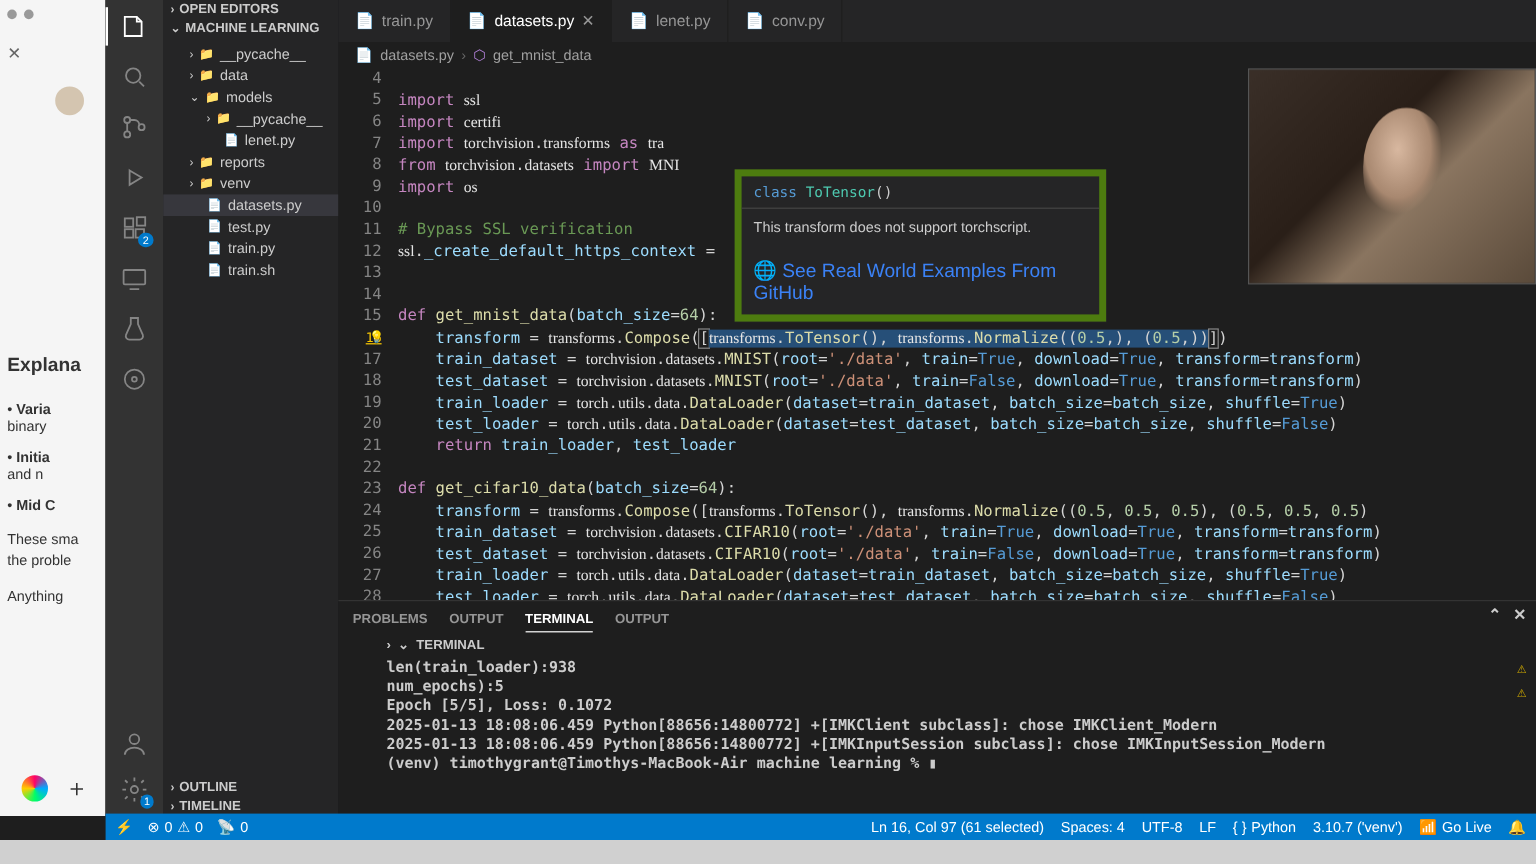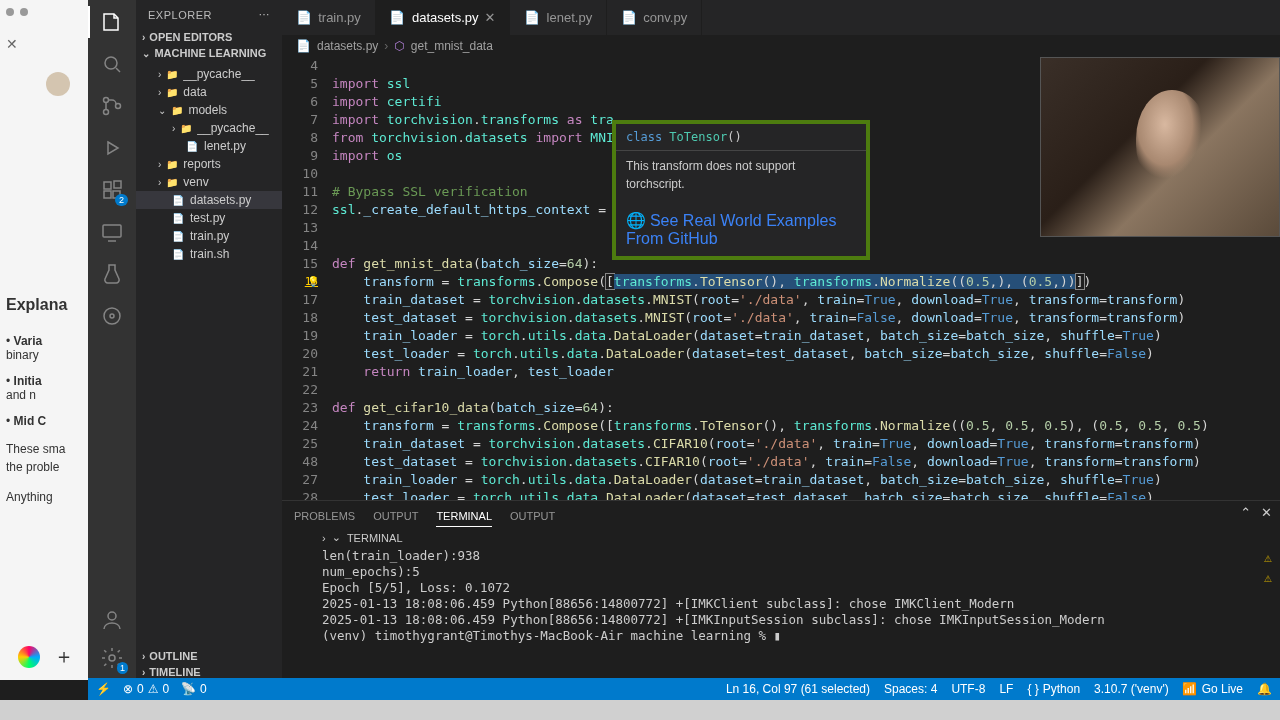--- a/index.html
+++ b/index.html
@@ -46,44 +46,44 @@
 .editor-wrap { flex: 1; position: relative; overflow: hidden; }
 .editor { display: flex; font-family: "Menlo", "Consolas", monospace; font-size: 13px; line-height: 18px; }
 .gutter { width: 50px; text-align: right; color: #858585; padding-right: 14px; user-select: none; }
 .gutter div { height: 18px; }
 .gutter .lightbulb { color: #ffcc00; font-size: 11px; position: relative; text-decoration: underline; }
 .gutter .lightbulb::after { content: "💡"; position: absolute; right: -2px; font-size: 10px; }
 .code { flex: 1; white-space: pre; color: #d4d4d4; overflow-x: hidden; }
 .code div { height: 18px; }
 .kw { color: #c586c0; }
 .fn { color: #dcdcaa; }
-.cls { color: #5eead4; }
+.cls { color: #e5e5e5; font-family: Liberation Serif, serif; }
 .str { color: #ce9178; }
 .num { color: #b5cea8; }
 .const { color: #569cd6; }
 .cmt { color: #6a9955; }
 .var { color: #9cdcfe; }
 .op { color: #d4d4d4; }
 .sel { background: #264f78; }
 .paren-hl { border: 1px solid #888; margin: -1px; }
 
-.hover-popup { position: absolute; left: 330px; top: 63px; width: 258px; background: #252526; border: 4px solid #4d7c0f; font-size: 12px; color: #ccc; z-index: 10; }
+.hover-popup { position: absolute; left: 330px; top: 84px; width: 310px; background: #252526; border: 6px solid #4d7c0f; font-size: 12px; color: #ccc; z-index: 10; }
 .hover-popup .sig { padding: 6px 10px; font-family: "Menlo", monospace; border-bottom: 1px solid #454545; }
 .hover-popup .sig .kw2 { color: #569cd6; }
 .hover-popup .sig .cls2 { color: #4ec9b0; }
 .hover-popup .desc { padding: 6px 10px; line-height: 1.5; }
 .hover-popup .desc p { margin-bottom: 8px; }
 .hover-popup .link { padding: 4px 10px 8px; }
 .hover-popup .link a { color: #3b82f6; text-decoration: none; font-size: 16px; margin-top: 40px; }
 .hover-popup .link .globe { margin-right: 4px; }
 
 .webcam { position: absolute; right: 0; top: 0; width: 240px; height: 180px; background: linear-gradient(135deg, #3a2f28 0%, #2a1f18 40%, #8a7560 60%, #5a4a3a 100%); border: 1px solid #555; z-index: 20; }
 .webcam::after { content: ""; position: absolute; left: 40%; top: 18%; width: 30%; height: 55%; background: radial-gradient(ellipse at 40% 35%, #d8b8a0 0%, #a88870 45%, transparent 60%); border-radius: 50% 50% 45% 45%; }
 
-.panel { height: 180px; background: #1e1e1e; border-top: 1px solid #333; display: flex; flex-direction: column; position: relative; }
+.panel { height: 180px; background: #1e1e1e; border-top: 1px solid #333; display: flex; flex-direction: column; position: relative; font-weight: bold; }
 .panel-tabs { height: 30px; display: flex; align-items: center; padding: 0 12px; gap: 18px; font-size: 11px; }
 .panel-tab { color: #969696; cursor: pointer; padding: 4px 0; }
 .panel-tab.active { color: #fff; border-bottom: 1px solid #fff; }
 .panel-actions { position: absolute; right: 8px; top: 4px; display: flex; gap: 10px; color: #ccc; font-size: 13px; }
 .terminal-header { padding: 0 12px 2px 40px; font-size: 11px; color: #ccc; display: flex; align-items: center; gap: 6px; }
 .terminal-body { flex: 1; padding: 2px 12px 2px 40px; font-family: "Menlo", monospace; font-size: 12.5px; line-height: 16px; color: #ccc; white-space: pre; overflow: hidden; position: relative; }
 .terminal-warn { position: absolute; right: 8px; color: #cca700; font-size: 13px; }
 
 .statusbar { position: absolute; left: 88px; right: 0; bottom: 20px; height: 22px; background: #007acc; color: #fff; display: flex; align-items: center; font-size: 12px; padding: 0 8px; gap: 14px; }
 .statusbar .left { display: flex; gap: 12px; align-items: center; }
@@ -184,24 +184,20 @@
           <svg viewBox="0 0 24 24" fill="none" stroke="currentColor" stroke-width="1.5">
             <circle cx="12" cy="12" r="3"></circle>
             <path d="M12 2v3M12 19v3M4.2 4.2l2.1 2.1M17.7 17.7l2.1 2.1M2 12h3M19 12h3M4.2 19.8l2.1-2.1M17.7 6.3l2.1-2.1"></path>
           </svg>
           <span class="badge" style="padding:1px 3px">1</span>
         </div>
     </div>
   </div>
 
   <div class="sidebar">
-    <div class="sidebar-header">
-      <span>EXPLORER</span>
-      <span>⋯</span>
-    </div>
     <div class="sidebar-section-header">
       <span class="chevron">›</span>
       <span>OPEN EDITORS</span>
     </div>
     <div class="sidebar-section-header">
       <span class="chevron">⌄</span>
       <span>MACHINE LEARNING</span>
     </div>
     <div class="sidebar-section" id="file-tree">
         <div class="tree-item">
@@ -317,21 +313,21 @@
             <div class="lightbulb">16</div>
             <div>17</div>
             <div>18</div>
             <div>19</div>
             <div>20</div>
             <div>21</div>
             <div>22</div>
             <div>23</div>
             <div>24</div>
             <div>25</div>
-            <div>48</div>
+            <div>26</div>
             <div>27</div>
             <div>28</div>
           </div>
         <div class="code" id="code"><div>&nbsp;</div><div><span class="kw">import</span> <span class="cls">ssl</span></div><div><span class="kw">import</span> <span class="cls">certifi</span></div><div><span class="kw">import</span> <span class="cls">torchvision</span>.<span class="cls">transforms</span> <span class="kw">as</span> <span class="cls">tra</span></div><div><span class="kw">from</span> <span class="cls">torchvision</span>.<span class="cls">datasets</span> <span class="kw">import</span> <span class="cls">MNI</span></div><div><span class="kw">import</span> <span class="cls">os</span></div><div>&nbsp;</div><div><span class="cmt"># Bypass SSL verification</span></div><div><span class="cls">ssl</span>.<span class="var">_create_default_https_context</span> <span class="op">=</span> </div><div>&nbsp;</div><div>&nbsp;</div><div><span class="kw">def</span> <span class="fn">get_mnist_data</span>(<span class="var">batch_size</span><span class="op">=</span><span class="num">64</span>):</div><div>    <span class="var">transform</span> <span class="op">=</span> <span class="cls">transforms</span>.<span class="fn">Compose</span>(<span class="paren-hl">[</span><span class="sel"><span class="cls">transforms</span>.<span class="fn">ToTensor</span>(), <span class="cls">transforms</span>.<span class="fn">Normalize</span>((<span class="num">0.5</span>,), (<span class="num">0.5</span>,))</span><span class="paren-hl">]</span>)</div><div>    <span class="var">train_dataset</span> <span class="op">=</span> <span class="cls">torchvision</span>.<span class="cls">datasets</span>.<span class="fn">MNIST</span>(<span class="var">root</span><span class="op">=</span><span class="str">'./data'</span>, <span class="var">train</span><span class="op">=</span><span class="const">True</span>, <span class="var">download</span><span class="op">=</span><span class="const">True</span>, <span class="var">transform</span><span class="op">=</span><span class="var">transform</span>)</div><div>    <span class="var">test_dataset</span> <span class="op">=</span> <span class="cls">torchvision</span>.<span class="cls">datasets</span>.<span class="fn">MNIST</span>(<span class="var">root</span><span class="op">=</span><span class="str">'./data'</span>, <span class="var">train</span><span class="op">=</span><span class="const">False</span>, <span class="var">download</span><span class="op">=</span><span class="const">True</span>, <span class="var">transform</span><span class="op">=</span><span class="var">transform</span>)</div><div>    <span class="var">train_loader</span> <span class="op">=</span> <span class="cls">torch</span>.<span class="cls">utils</span>.<span class="cls">data</span>.<span class="fn">DataLoader</span>(<span class="var">dataset</span><span class="op">=</span><span class="var">train_dataset</span>, <span class="var">batch_size</span><span class="op">=</span><span class="var">batch_size</span>, <span class="var">shuffle</span><span class="op">=</span><span class="const">True</span>)</div><div>    <span class="var">test_loader</span> <span class="op">=</span> <span class="cls">torch</span>.<span class="cls">utils</span>.<span class="cls">data</span>.<span class="fn">DataLoader</span>(<span class="var">dataset</span><span class="op">=</span><span class="var">test_dataset</span>, <span class="var">batch_size</span><span class="op">=</span><span class="var">batch_size</span>, <span class="var">shuffle</span><span class="op">=</span><span class="const">False</span>)</div><div>    <span class="kw">return</span> <span class="var">train_loader</span>, <span class="var">test_loader</span></div><div>&nbsp;</div><div><span class="kw">def</span> <span class="fn">get_cifar10_data</span>(<span class="var">batch_size</span><span class="op">=</span><span class="num">64</span>):</div><div>    <span class="var">transform</span> <span class="op">=</span> <span class="cls">transforms</span>.<span class="fn">Compose</span>([<span class="cls">transforms</span>.<span class="fn">ToTensor</span>(), <span class="cls">transforms</span>.<span class="fn">Normalize</span>((<span class="num">0.5</span>, <span class="num">0.5</span>, <span class="num">0.5</span>), (<span class="num">0.5</span>, <span class="num">0.5</span>, <span class="num">0.5</span>)</div><div>    <span class="var">train_dataset</span> <span class="op">=</span> <span class="cls">torchvision</span>.<span class="cls">datasets</span>.<span class="fn">CIFAR10</span>(<span class="var">root</span><span class="op">=</span><span class="str">'./data'</span>, <span class="var">train</span><span class="op">=</span><span class="const">True</span>, <span class="var">download</span><span class="op">=</span><span class="const">True</span>, <span class="var">transform</span><span class="op">=</span><span class="var">transform</span>)</div><div>    <span class="var">test_dataset</span> <span class="op">=</span> <span class="cls">torchvision</span>.<span class="cls">datasets</span>.<span class="fn">CIFAR10</span>(<span class="var">root</span><span class="op">=</span><span class="str">'./data'</span>, <span class="var">train</span><span class="op">=</span><span class="const">False</span>, <span class="var">download</span><span class="op">=</span><span class="const">True</span>, <span class="var">transform</span><span class="op">=</span><span class="var">transform</span>)</div><div>    <span class="var">train_loader</span> <span class="op">=</span> <span class="cls">torch</span>.<span class="cls">utils</span>.<span class="cls">data</span>.<span class="fn">DataLoader</span>(<span class="var">dataset</span><span class="op">=</span><span class="var">train_dataset</span>, <span class="var">batch_size</span><span class="op">=</span><span class="var">batch_size</span>, <span class="var">shuffle</span><span class="op">=</span><span class="const">True</span>)</div><div>    <span class="var">test_loader</span> <span class="op">=</span> <span class="cls">torch</span>.<span class="cls">utils</span>.<span class="cls">data</span>.<span class="fn">DataLoader</span>(<span class="var">dataset</span><span class="op">=</span><span class="var">test_dataset</span>, <span class="var">batch_size</span><span class="op">=</span><span class="var">batch_size</span>, <span class="var">shuffle</span><span class="op">=</span><span class="const">False</span>)</div></div>
       </div>
 
       <div class="hover-popup">
         <div class="sig">
           <span class="kw2">class</span>
           <span class="cls2"> </span><span class="cls2">ToTensor</span><span>()</span>

